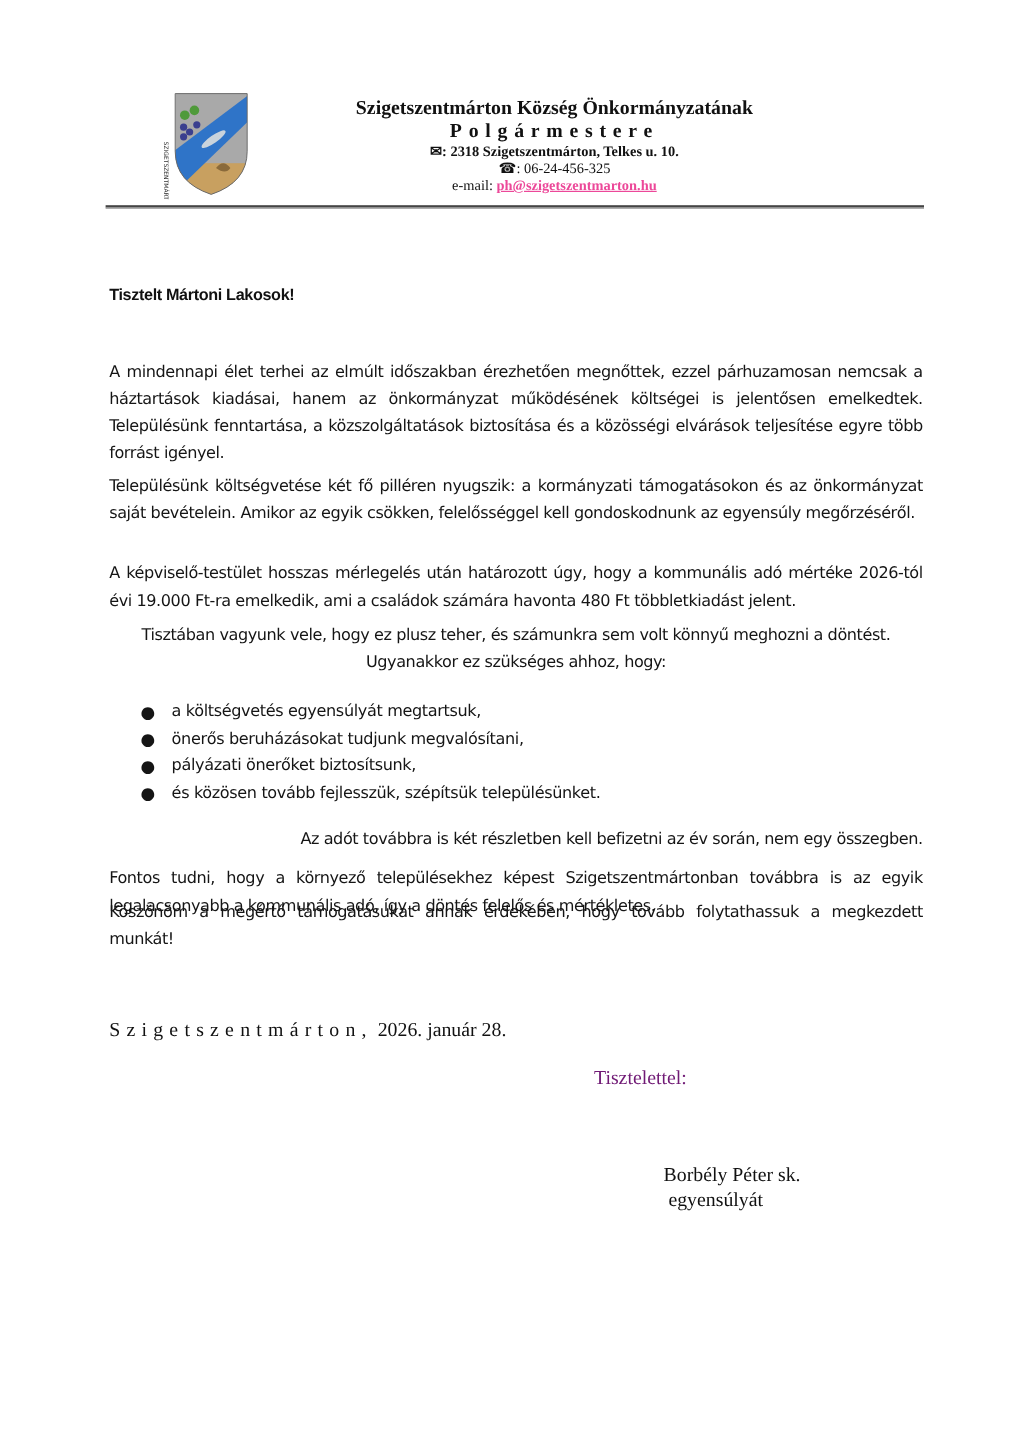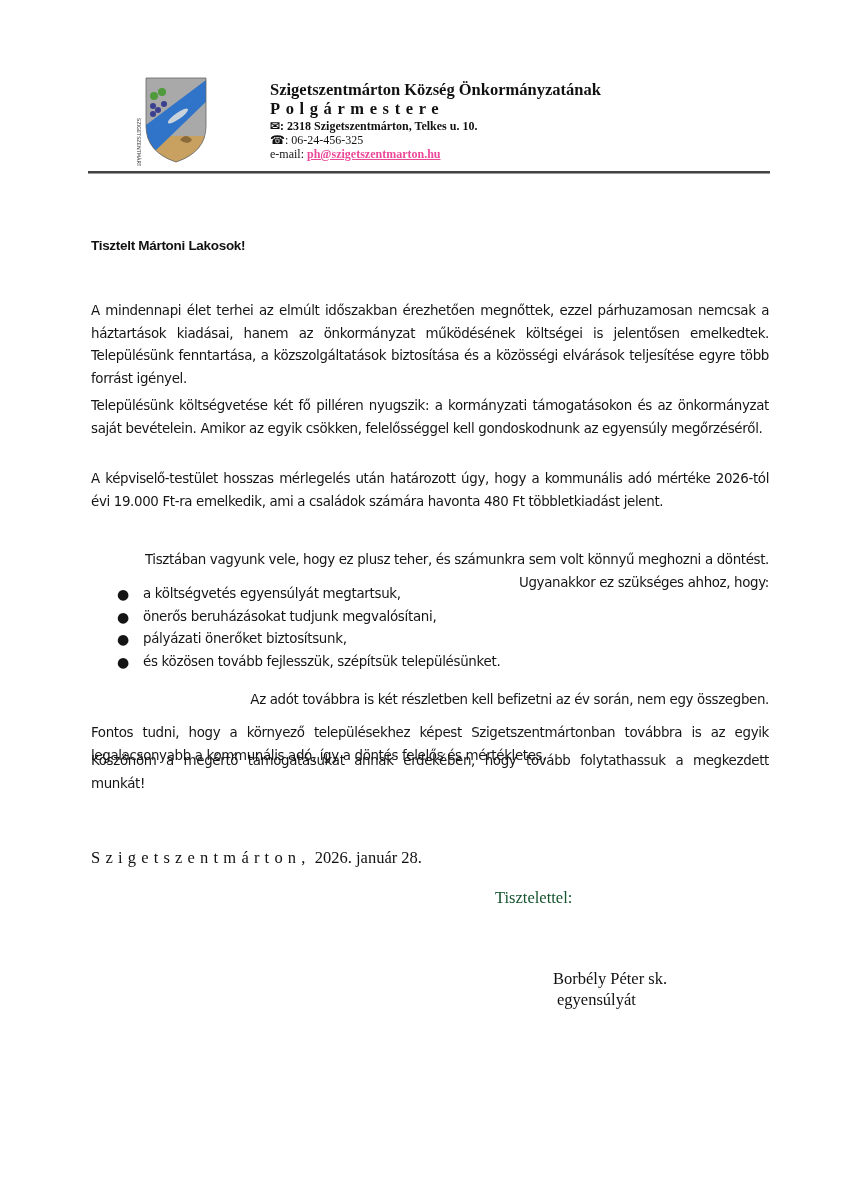--- a/index.html
+++ b/index.html
@@ -1,53 +1,53 @@
 <!DOCTYPE html>
 <html><head>
   <meta charset="utf-8">
   <style>
     html, body { margin: 0; padding: 0; background: #ffffff; }
     body { width: 848px; height: 1200px; position: relative; overflow: hidden; color: #111; }
     .page { position: absolute; left: 0; top: 0; width: 848px; height: 1200px; background: #fff; }
 
     
     .crest { position: absolute; left: 132px; top: 74px; width: 88px; height: 92px; }
-    .head { position: absolute; left: 270px; top: 80px; width: 384px; 
+    .head { position: absolute; left: 270px; top: 80px; width: 384px; text-align: center;
             font-family: "Liberation Serif", serif; color: #111; }
     .head .org { font-size: 16.5px; font-weight: bold; line-height: 20px; }
     .head .role { font-size: 16.5px; font-weight: bold; letter-spacing: 5.6px; line-height: 18px; }
     .head .addr { font-size: 12px; font-weight: bold; line-height: 14px; margin-top: 1px; }
     .head .phone { font-size: 12px; line-height: 14px; }
     .head .mail { font-size: 12px; line-height: 14px; }
     .head .mail a { color: #ec4899; font-weight: bold; text-decoration: underline; }
     .icon-inline { display: inline-block; font-size: 12px; }
     .rule { position: absolute; left: 88px; top: 171px; width: 682px; height: 0;
             border-top: 2px solid #444; border-bottom: 1px solid #999; }
 
     
     .body-text { position: absolute; left: 91px; width: 678px; font-family: "DejaVu Sans", sans-serif;
                  font-size: 13.4px; line-height: 22.5px; color: #151515; text-align: justify; letter-spacing: -0.35px; }
     .salutation { position: absolute; left: 91px; top: 238px; font-family: Liberation Sans, sans-serif;
                   font-size: 13.5px; font-weight: bold; color: #111; letter-spacing: -0.3px; }
     .p1 { top: 300px; }
     .p2 { top: 395px; }
     .p3 { top: 468px; }
-    .p4 { top: 549px; text-align: right; }
+    .p4 { top: 519px; text-align: center; }
     .bullets { position: absolute; left: 91px; top: 583px; width: 660px; margin: 0; padding: 0; list-style: none;
                font-family: "DejaVu Sans", sans-serif; font-size: 13.4px; line-height: 22.5px; color: #151515; letter-spacing: -0.3px; }
     .bullets li { position: relative; padding-left: 52px; }
     .bullets li .dot { position: absolute; left: 26px; top: 0; font-size: 14px; }
     .p5 { top: 689px; text-align: right; }
     .p6 { top: 722px; }
     .p7 { top: 750px; }
 
     
     .place-date { position: absolute; left: 91px; top: 848px; font-family: "Liberation Serif", serif; font-size: 16.5px; color: #111; }
     .place-date .place { font-weight: normal; letter-spacing: 5.2px; margin-top: 21px; }
-    .regards { position: absolute; left: 495px; top: 888px; font-family: "Liberation Serif", serif; font-size: 16.5px; color: #14532d; }
+    .regards { position: absolute; left: 495px; top: 888px; font-family: "Liberation Serif", serif; font-size: 16.5px; color: #701a75; }
     .signer { position: absolute; left: 553px; top: 968px; font-family: "Liberation Serif", serif; font-size: 16.5px; color: #111; line-height: 21px; }
     .signer .title { padding-left: 4px; display: block; }
   </style>
 </head>
 <body>
 
 <div class="page">
 
   <div class="crest">
     <svg width="88" height="92" viewBox="0 0 88 92">

